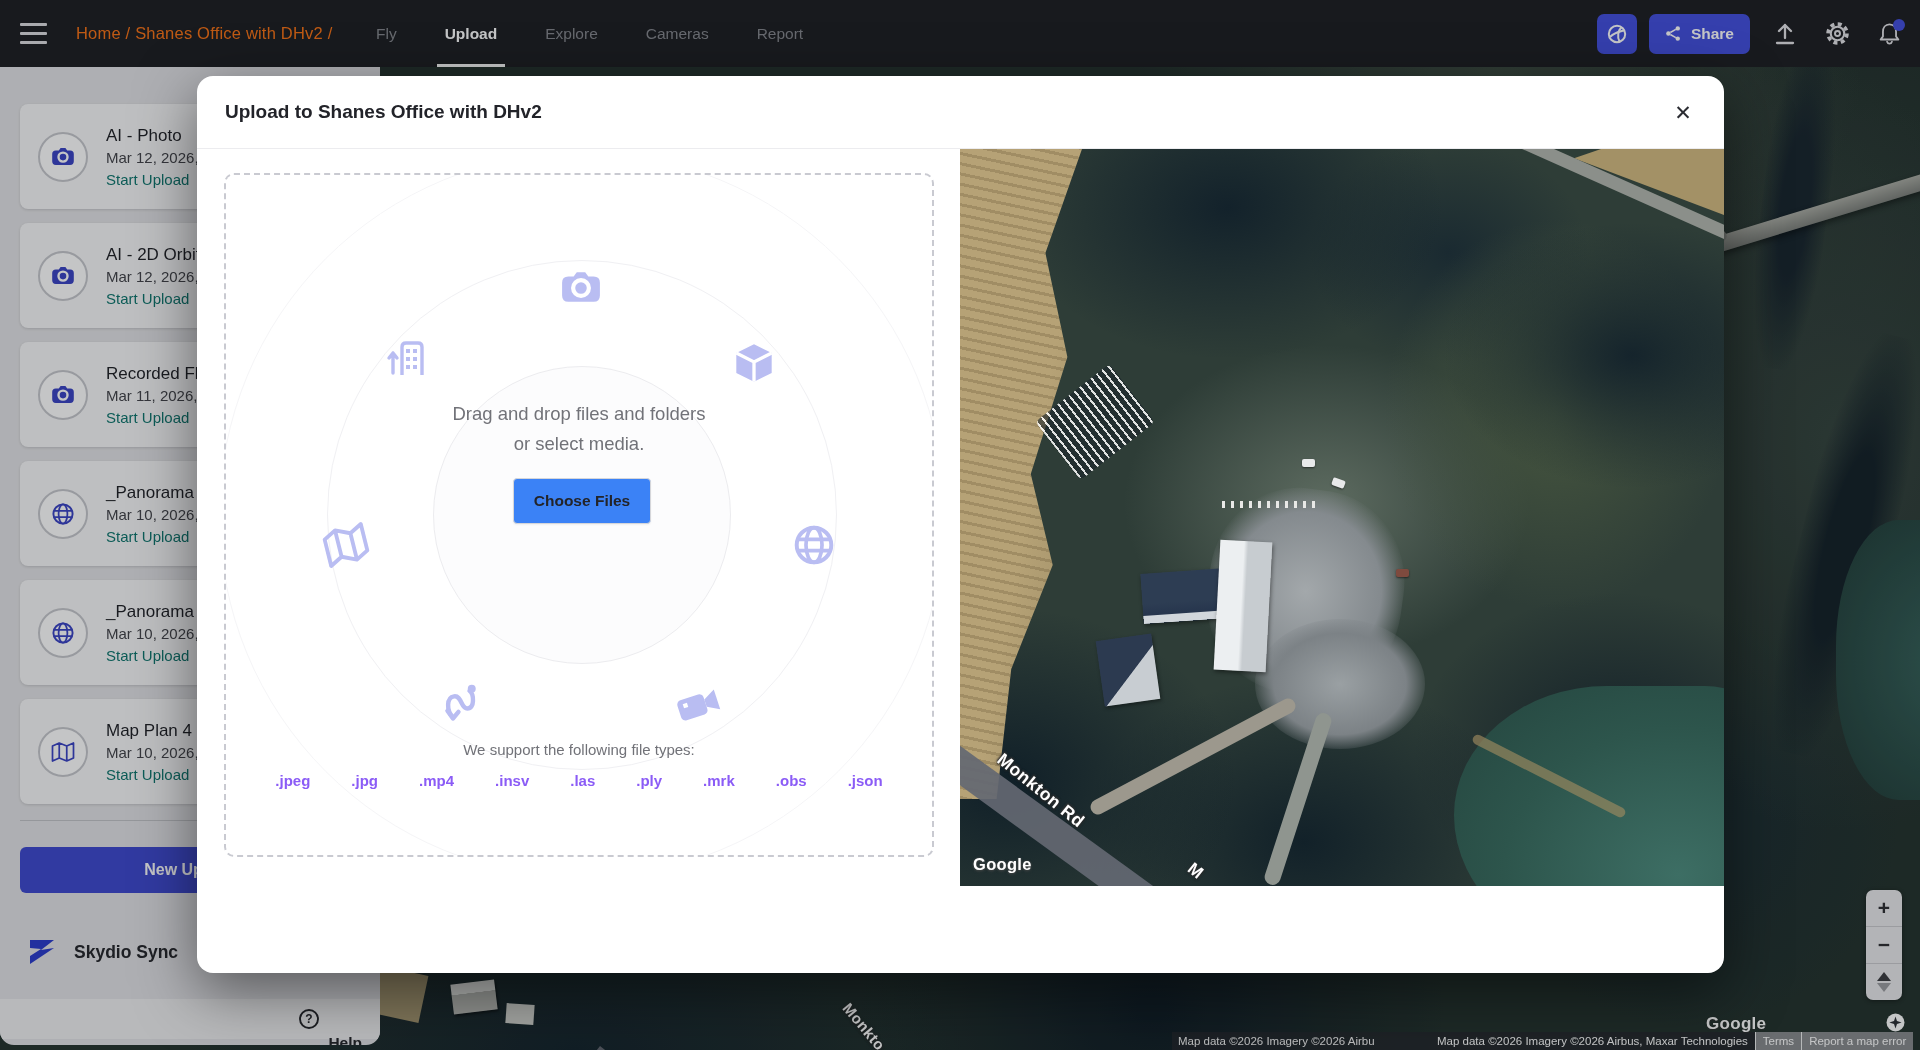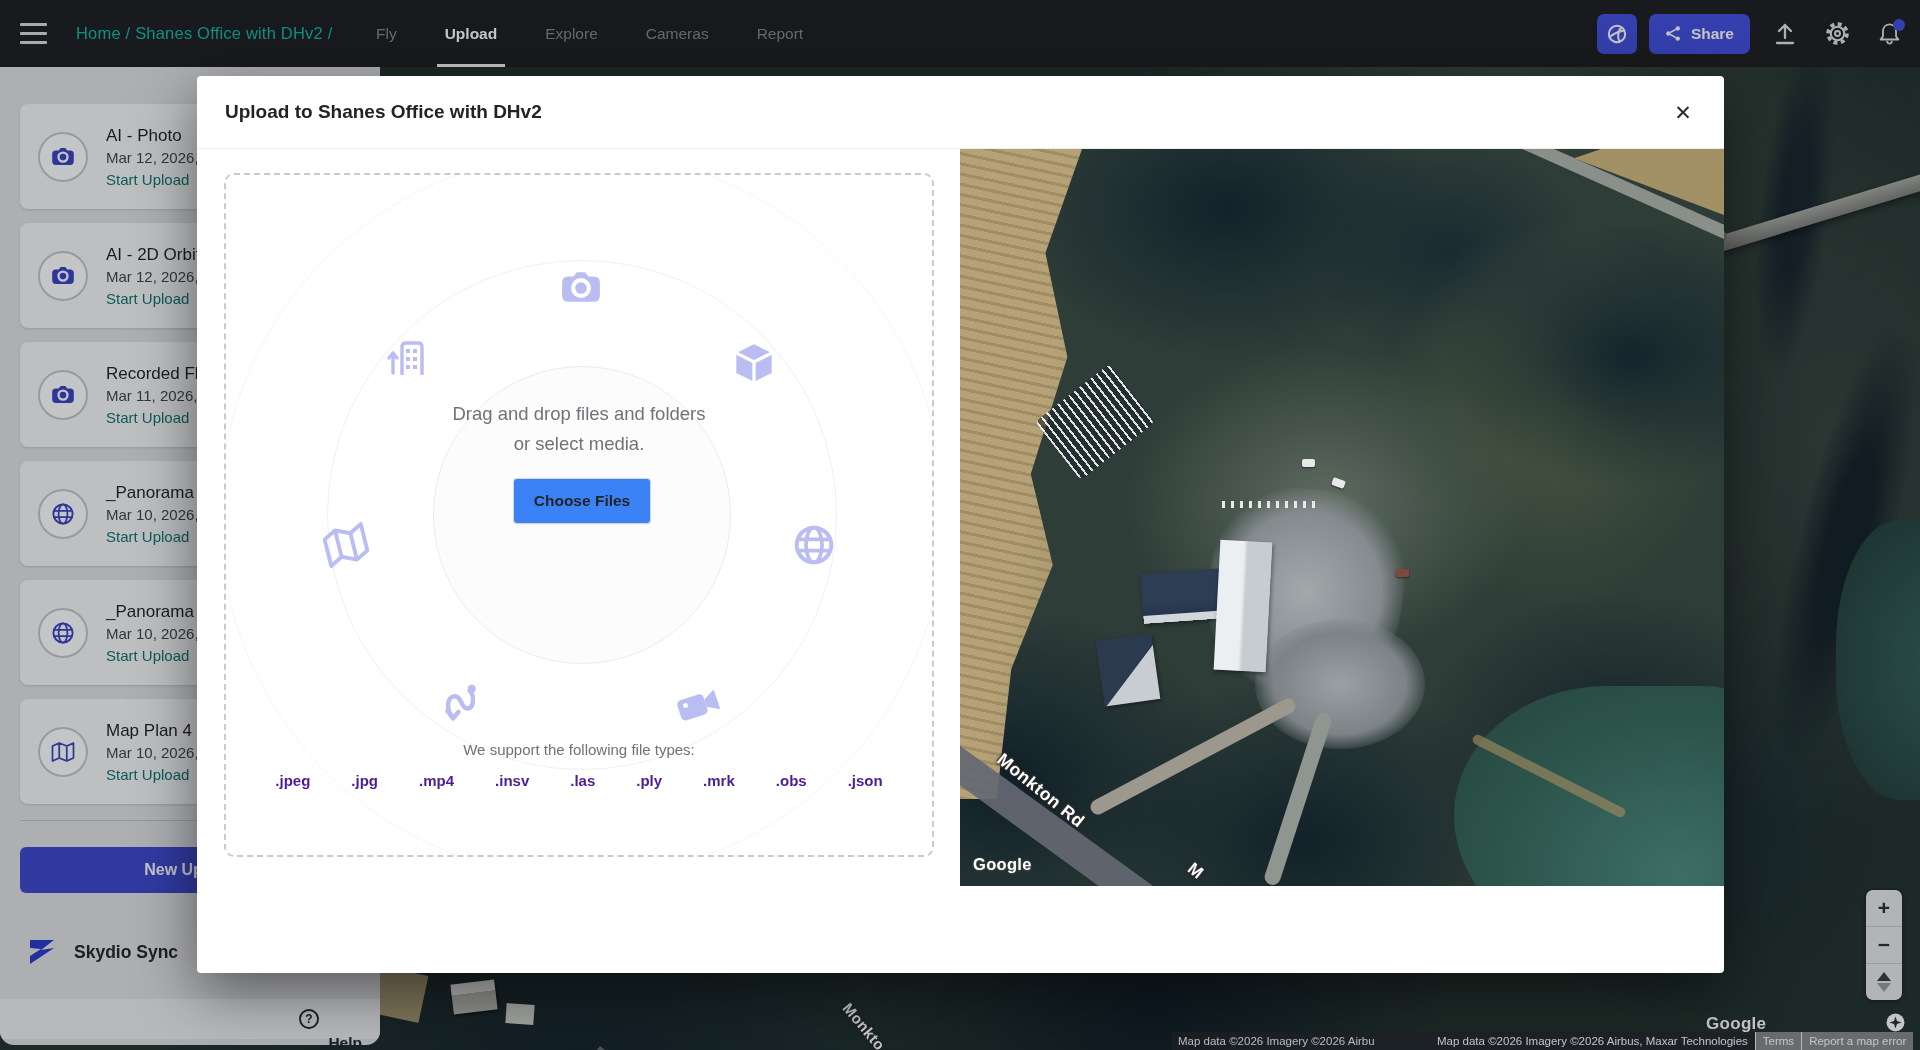--- a/index.html
+++ b/index.html
@@ -38,21 +38,21 @@
   .zoomctl{position:absolute;left:1866px;top:890px;width:36px;height:110px;z-index:20;background:#e9e9eb;border-radius:7px;overflow:hidden;box-shadow:0 1px 4px rgba(0,0,0,.4);display:flex;flex-direction:column;}
   .zoomcell{flex:1;display:flex;align-items:center;justify-content:center;font-size:21px;font-weight:bold;color:#2e2f33;border-bottom:1px solid #c9cacd;cursor:pointer;}
   .zoomcell:last-child{border-bottom:none;flex-direction:column;gap:2px;}
   .tri-up{width:0;height:0;border-left:7px solid transparent;border-right:7px solid transparent;border-bottom:9px solid #3c3d41;}
   .tri-down{width:0;height:0;border-left:7px solid transparent;border-right:7px solid transparent;border-top:9px solid #9a9b9f;}
 
   
   #topbar{position:absolute;top:0;left:0;right:0;height:67px;z-index:10;background:#1e1f23;display:flex;align-items:center;}
   .hamburger{margin-left:20px;width:30px;display:flex;flex-direction:column;gap:6px;cursor:pointer;}
   .hamburger span{display:block;width:27px;height:3px;background:#dcdce0;border-radius:1px;}
-  .crumb{margin-left:26px;font-size:16.5px;color:#14b8a6;letter-spacing:.2px;white-space:nowrap;}
+  .crumb{margin-left:26px;font-size:16.5px;color:#f97316;letter-spacing:.2px;white-space:nowrap;}
   .nav{position:absolute;left:352px;top:0;height:67px;display:flex;}
   .nav-item{position:relative;height:67px;display:flex;align-items:center;padding:0 24px;font-size:15.5px;color:#85878d;cursor:pointer;}
   .nav-item.active{color:#fff;font-weight:bold;}
   .nav-item.active::after{content:"";position:absolute;left:16px;right:16px;bottom:0;height:3px;background:#fff;}
   .tb-right{position:absolute;right:14px;top:0;height:67px;display:flex;align-items:center;}
   .globe-btn{width:40px;height:40px;border-radius:7px;background:#4450de;display:flex;align-items:center;justify-content:center;cursor:pointer;}
   .share-btn{height:40px;margin-left:12px;padding:0 16px;border-radius:7px;background:#4450de;display:flex;align-items:center;gap:9px;color:#fff;font-size:15.5px;font-weight:bold;cursor:pointer;}
   .tb-icon{width:34px;height:34px;margin-left:18px;display:flex;align-items:center;justify-content:center;cursor:pointer;position:relative;}
   .bell-dot{position:absolute;top:2px;right:1px;width:12px;height:12px;border-radius:50%;background:#4450de;}
 
@@ -69,36 +69,36 @@
   .new-upload-btn{margin:26px 20px 0 20px;height:46px;border-radius:6px;background:#3f49cf;color:#fff;font-size:16px;font-weight:bold;display:flex;align-items:center;justify-content:center;cursor:pointer;}
   .sync-row{margin-top:28px;padding:16px 0 16px 26px;display:flex;align-items:center;gap:16px;}
   .sync-label{font-size:17.5px;font-weight:bold;color:#26272c;}
   .help-row{position:absolute;bottom:6px;left:0;right:0;height:40px;background:#efeff1;display:flex;align-items:center;justify-content:flex-end;padding-right:18px;gap:8px;}
   .help-label{font-size:15.5px;font-weight:bold;color:#242529;margin-top:47px;}
 
   
   #scrim{position:absolute;inset:0;z-index:50;background:rgba(10,12,16,.24);pointer-events:none;}
 
   
-  #modal{position:absolute;left:197px;top:76px;width:1527px;height:897px;z-index:100;background:#fff;border-radius:4px;box-shadow:0 18px 60px rgba(0,0,0,.5);}
+  #modal{position:absolute;left:197px;top:76px;width:1527px;height:897px;z-index:100;background:#fff;border-radius:16px;box-shadow:0 18px 60px rgba(0,0,0,.5);}
   .modal-header{height:72px;border-bottom:1px solid #ececef;display:flex;align-items:center;padding:0 28px;}
   .modal-title{font-size:19px;font-weight:bold;color:#222329;}
   .modal-close{position:absolute;right:26px;top:22px;width:30px;height:30px;display:flex;align-items:center;justify-content:center;font-size:21px;color:#2b2c32;cursor:pointer;}
 
   
   .dropzone{position:absolute;left:27px;top:97px;width:710px;height:684px;border:2px dashed #c9cad1;border-radius:10px;overflow:hidden;box-sizing:border-box;}
   .circ{position:absolute;border-radius:50%;}
   .circ3{left:-7px;top:-23px;width:724px;height:724px;border:1px solid #f5f5f7;}
   .circ2{left:101px;top:85px;width:508px;height:508px;border:1px solid #f0f0f3;}
   .circ1{left:207px;top:191px;width:296px;height:296px;border:1px solid #ececef;background:#fcfcfd;}
   .dz-icon{position:absolute;width:44px;height:44px;display:flex;align-items:center;justify-content:center;}
   .dz-text{position:absolute;top:224px;left:0;right:0;text-align:center;font-size:18.5px;color:#717278;line-height:30px;}
   .choose-btn{position:absolute;top:303px;left:287px;width:136px;height:44px;background:#3b82f6;border:1px solid #d5d6da;border-radius:4px;display:flex;align-items:center;justify-content:center;font-size:15.5px;font-weight:bold;color:#232429;cursor:pointer;box-shadow:0 1px 2px rgba(0,0,0,.05);}
   .dz-support{position:absolute;top:566px;left:0;right:0;text-align:center;font-size:15px;color:#717278;}
-  .dz-types{position:absolute;left:30px;right:30px;display:flex;justify-content:center;gap:41px;font-size:15px;font-weight:bold;color:#4c1d95;}
+  .dz-types{position:absolute;left:30px;right:30px;display:flex;justify-content:center;gap:41px;font-size:15px;font-weight:bold;color:#8b5cf6;}
   .dz-types.r1{top:597px;}
   .dz-types.r2{top:629px;}
 
   
   .map-pane{position:absolute;left:763px;top:73px;width:764px;height:737px;overflow:hidden;background-color:#2e3d37;cursor:grab;}
   .mm-trees{position:absolute;inset:0;background-image:
       radial-gradient(300px 210px at 35% 8%, #13222b 0%, transparent 72%),
       radial-gradient(270px 190px at 88% 28%, #15242c 0%, transparent 70%),
       radial-gradient(230px 260px at 78% 36%, #46553f 0%, transparent 75%),
       radial-gradient(270px 210px at 48% 48%, #5d6b60 0%, transparent 75%),

